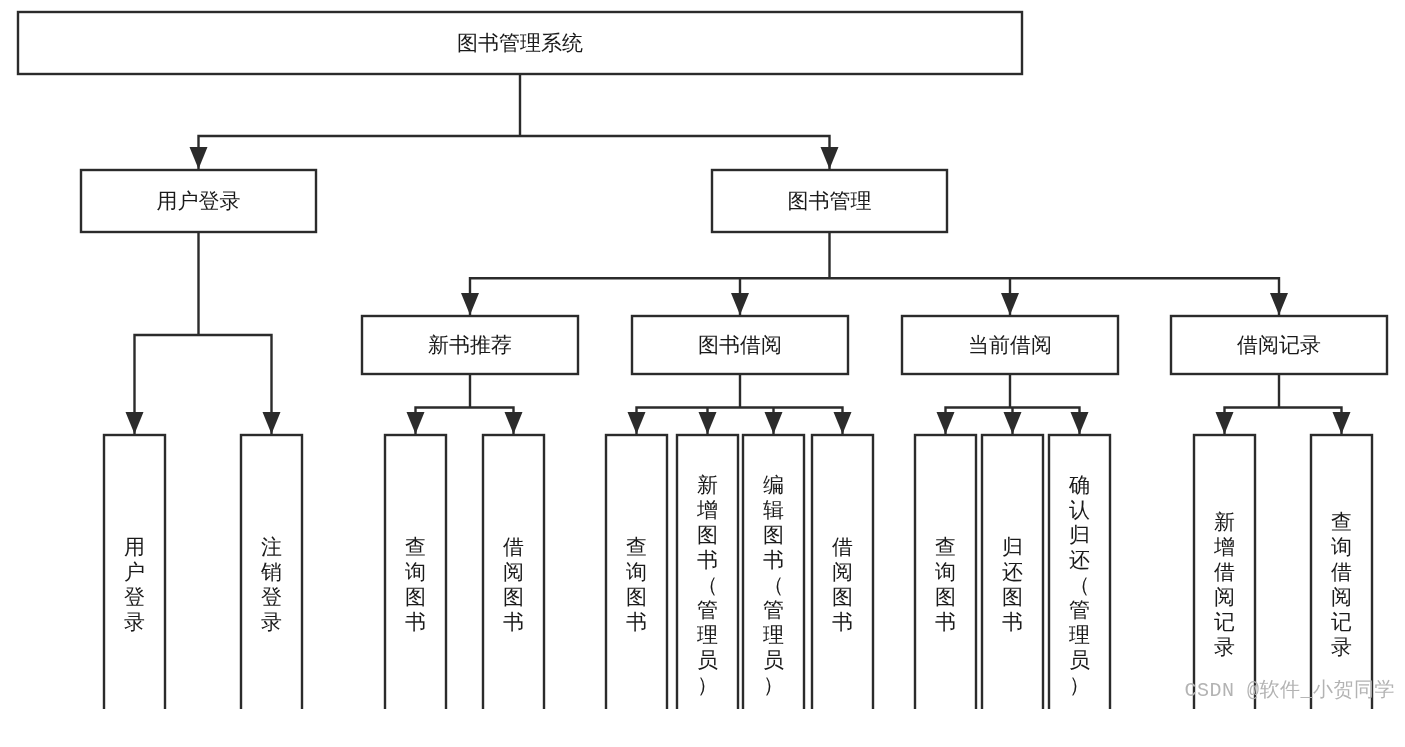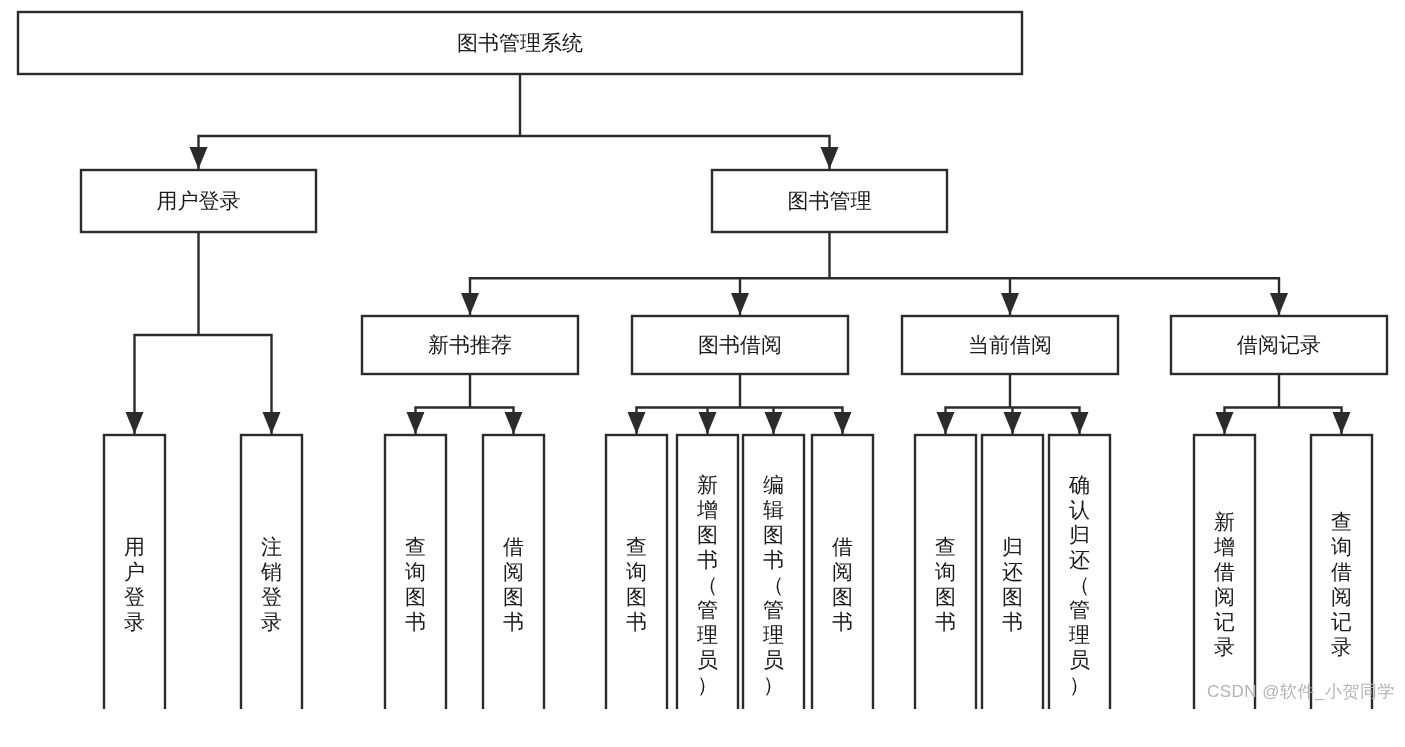--- a/index.html
+++ b/index.html
@@ -49,22 +49,22 @@
   .node-label-v {
     font-family: "DejaVu Sans", "Liberation Sans", sans-serif;
     font-size: 21px;
     fill: #1a1a1a;
     text-anchor: middle;
   }
   .watermark {
     position: absolute;
     right: 10px;
     bottom: 6px;
-    font-family: Liberation Sans, sans-serif;
-    font-size: 17px;
+    font-family: Liberation Mono, monospace;
+    font-size: 20px;
     color: #b3b3b3;
     letter-spacing: 0.5px;
     white-space: nowrap;
     user-select: none;
   }
 </style>
 </head>
 <body>
 
 <div id="diagram-root">

